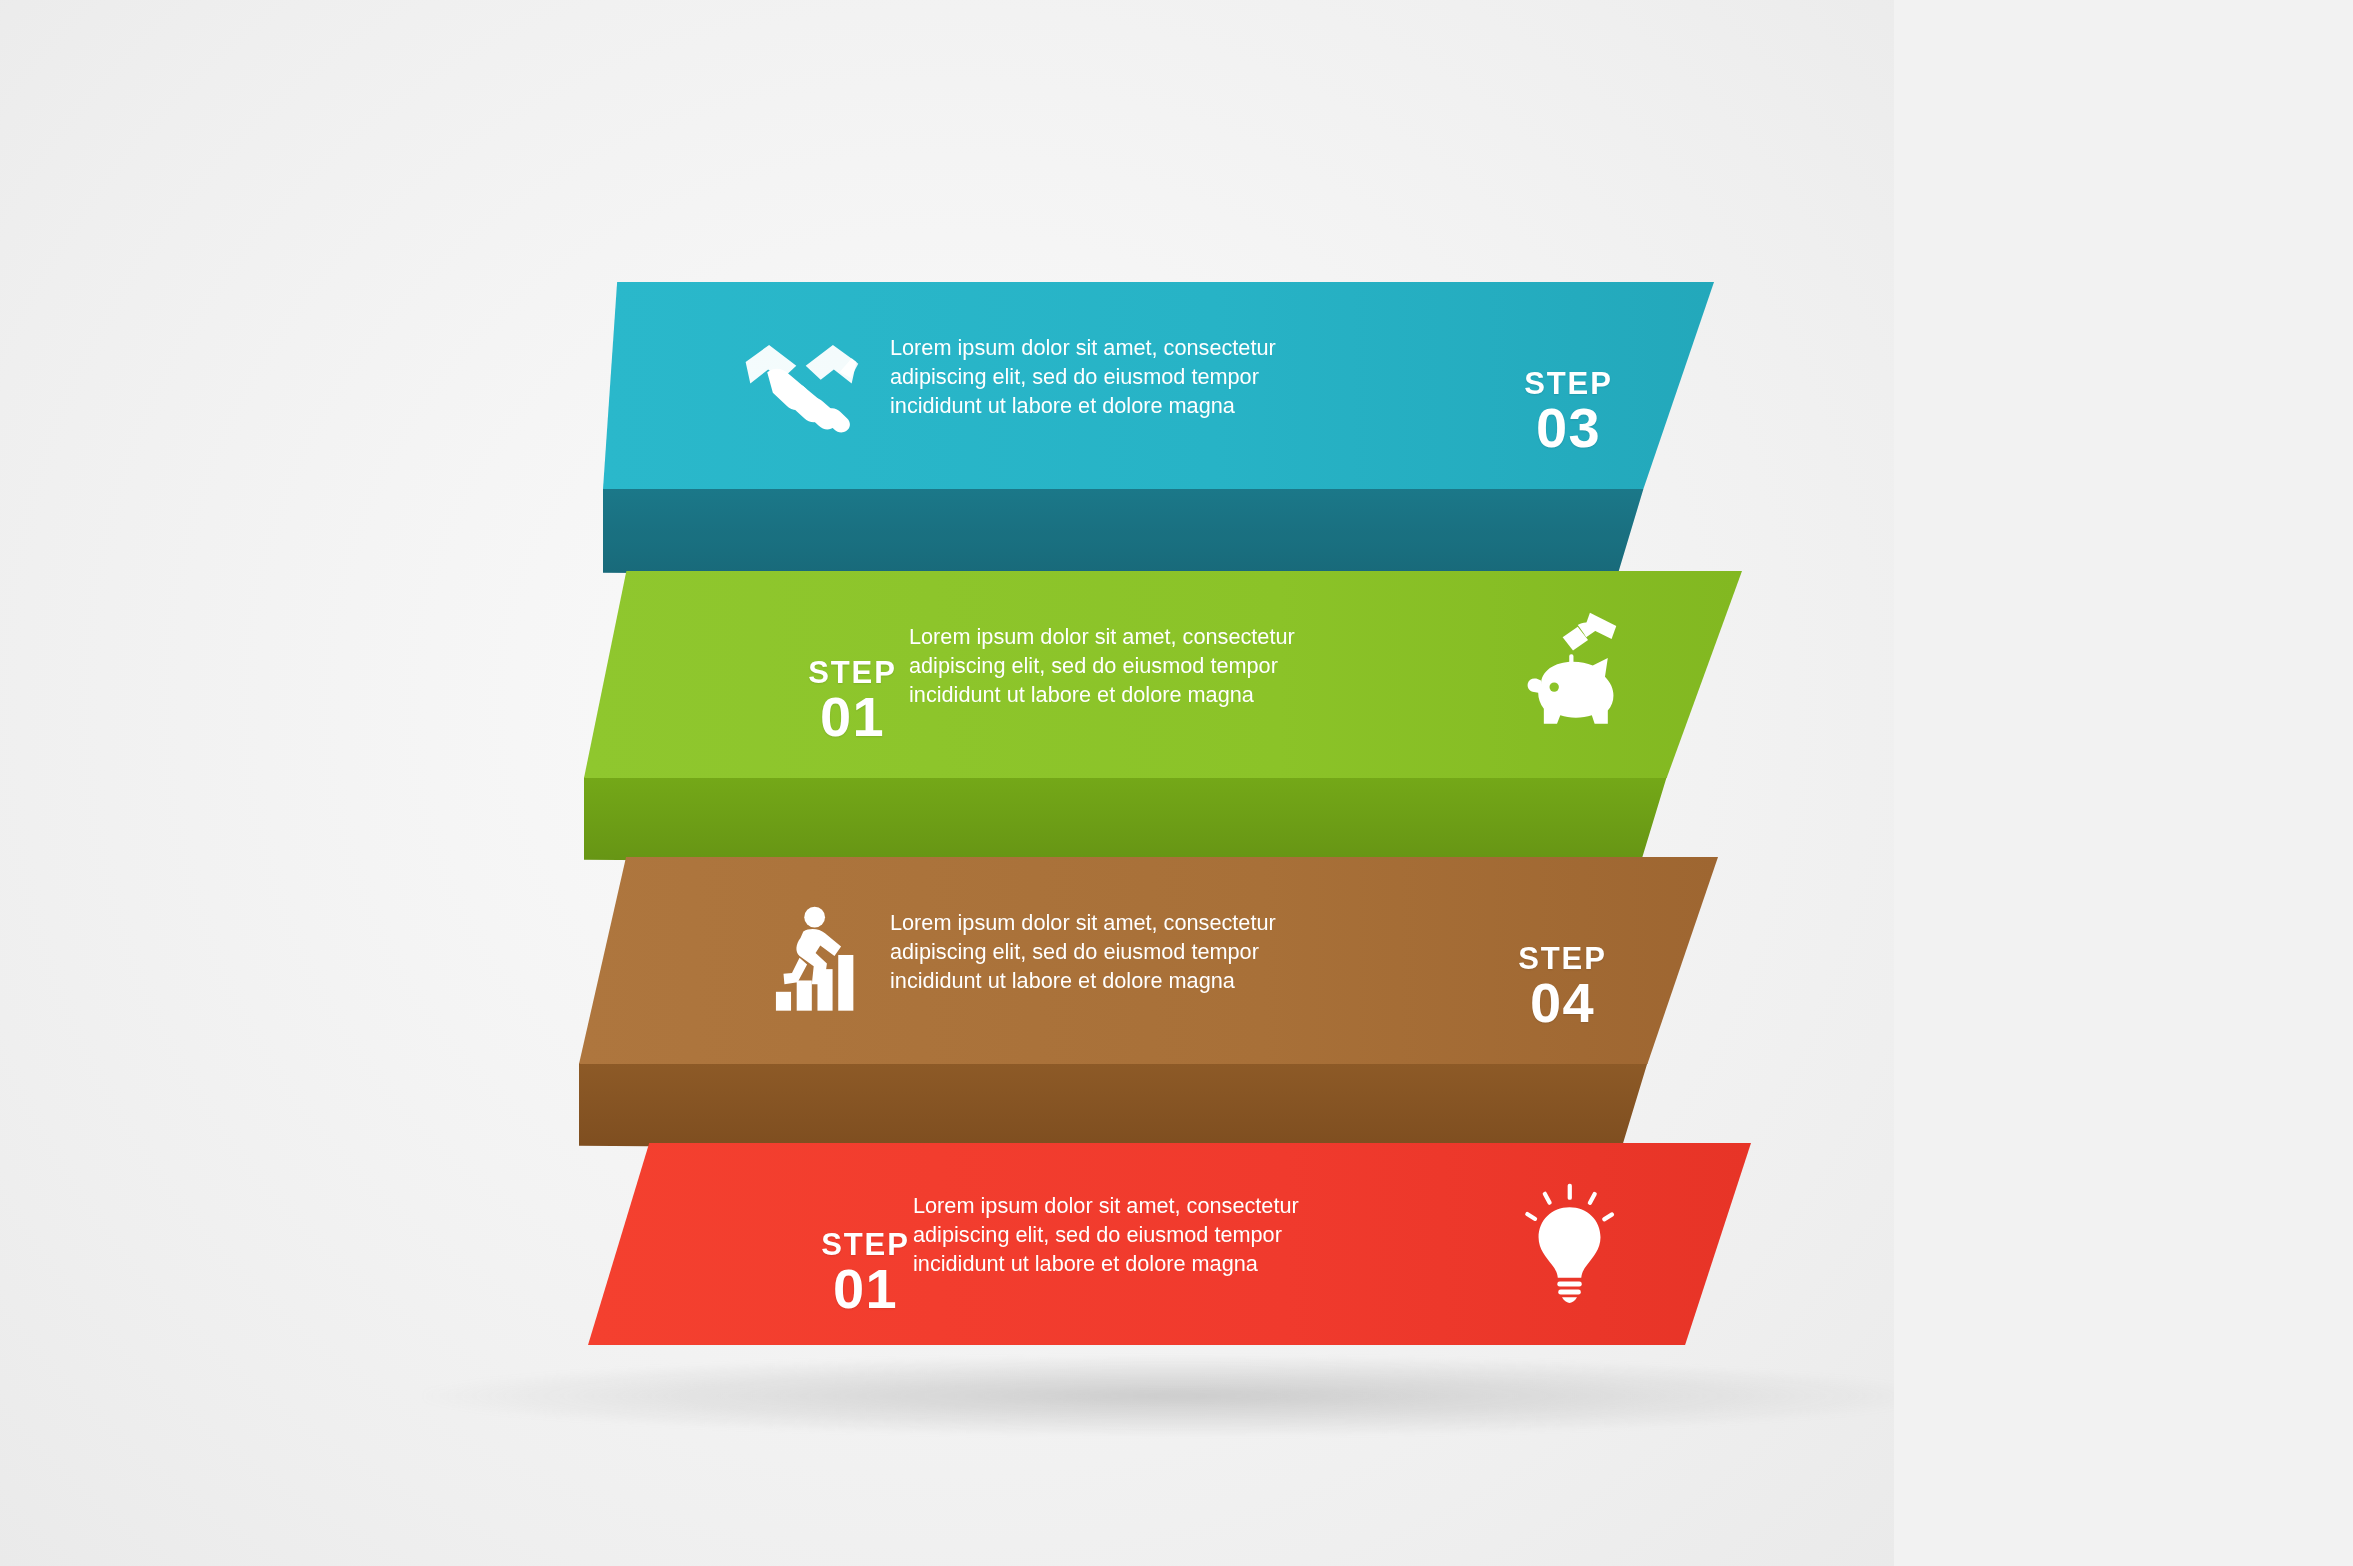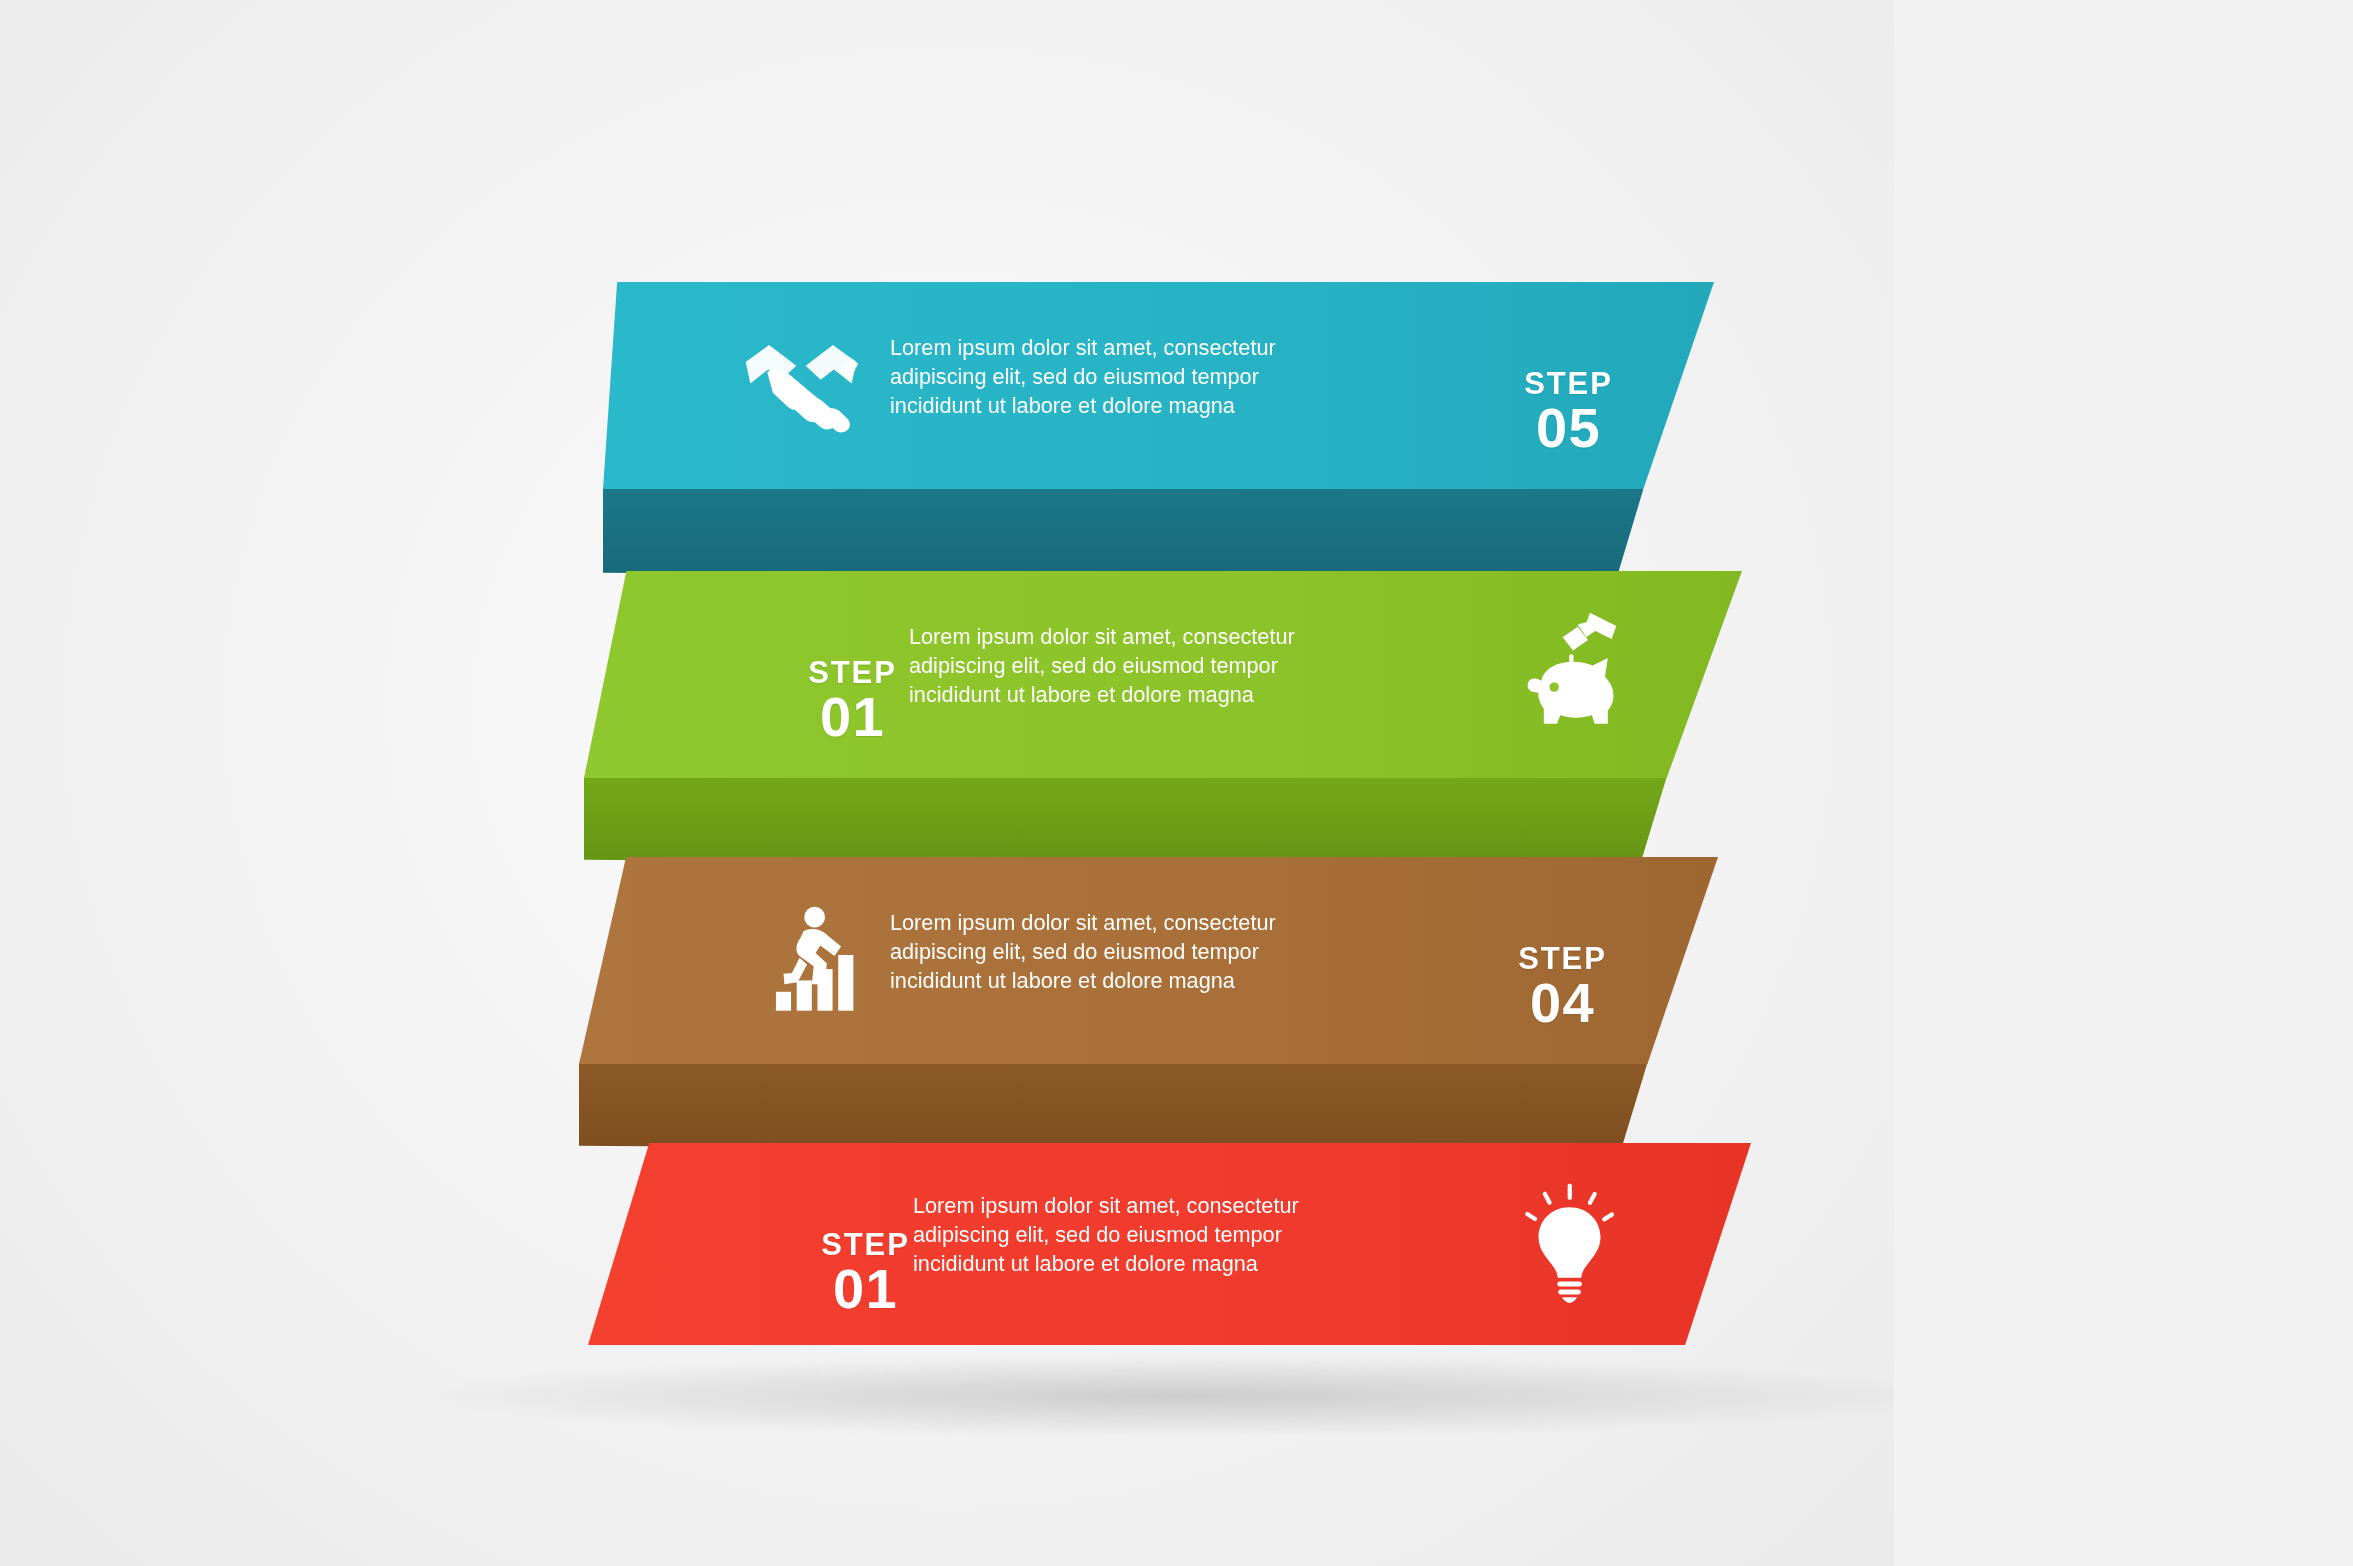--- a/index.html
+++ b/index.html
@@ -109,21 +109,21 @@
             <path d="M186 172 C195 166 206 169 213 176 L228 190 C237 199 236 210 227 217 C218 223 208 221 201 214 L186 200 Z"></path>
             <path d="M236 104 L252 74 L238 62 L212 92 Z" opacity="0.9"></path>
           </g>
         </svg>
       </div>
       <div class="body-text" style="left:287px; top:52px; width:555px; text-align:left;">Lorem ipsum dolor sit amet, consectetur
 adipiscing elit, sed do eiusmod tempor
 incididunt ut labore et dolore magna</div>
       <div class="step-label" style="left:843px; top:42px; width:245px;">
         <div class="step-word">STEP</div>
-        <div class="step-num">05</div>
+        <div class="step-num">03</div>
       </div>
     </div>
   </div>
 
   <div class="band" style="left:603px; top:489px; width:1111px; height:94px; z-index:1;">
     <svg class="shape" viewBox="0 0 2360 200" preserveAspectRatio="none">
       <defs>
         <linearGradient id="f04" x1="0" y1="0" x2="0" y2="1">
           <stop offset="0" stop-color="#1d8092"></stop>
           <stop offset="1" stop-color="#1a6f80"></stop>

